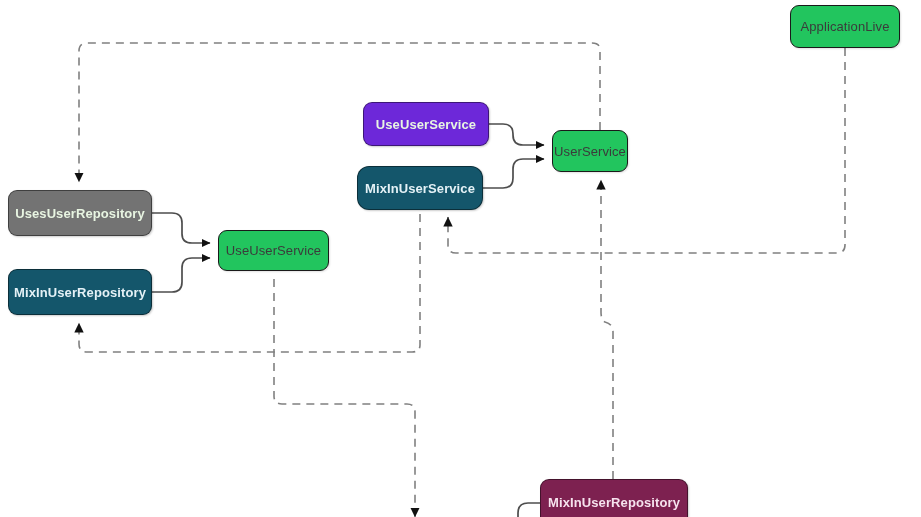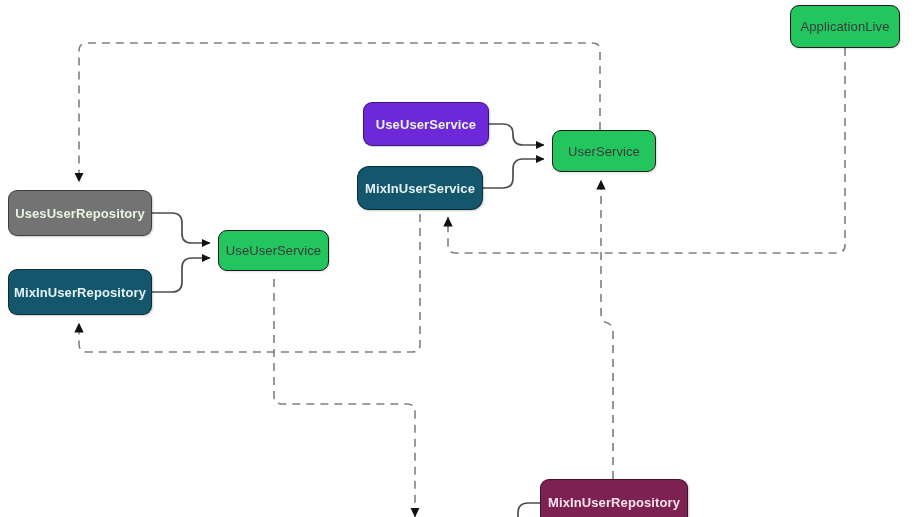--- a/index.html
+++ b/index.html
@@ -86,21 +86,21 @@
       </div>
       <div class="node iface" style="left: 218px; top: 230px; width: 111px; height: 41px;">
         <span class="node-label">UseUserService</span>
       </div>
       <div class="node trait" style="left: 357px; top: 102px; width: 126px; height: 44px; background: #6d28d9; color: rgb(232, 245, 226); margin-left: 6px;">
         <span class="node-label">UseUserService</span>
       </div>
       <div class="node trait" style="left: 357px; top: 166px; width: 126px; height: 44px; background: rgb(20, 86, 107); color: rgb(228, 241, 246); border-radius: 12px;">
         <span class="node-label">MixInUserService</span>
       </div>
-      <div class="node iface" style="left: 552px; top: 130px; width: 104px; height: 42px;">
+      <div class="node iface" style="left: 552px; top: 130px; width: 76px; height: 42px;">
         <span class="node-label">UserService</span>
       </div>
       <div class="node iface" style="left: 790px; top: 5px; width: 110px; height: 43px;">
         <span class="node-label">ApplicationLive</span>
       </div>
       <div class="node trait" style="left: 540px; top: 479px; width: 148px; height: 46px; background: rgb(125, 33, 80); color: rgb(246, 227, 238);">
         <span class="node-label">MixInUserRepository</span>
       </div>
     </div>
 </div>

